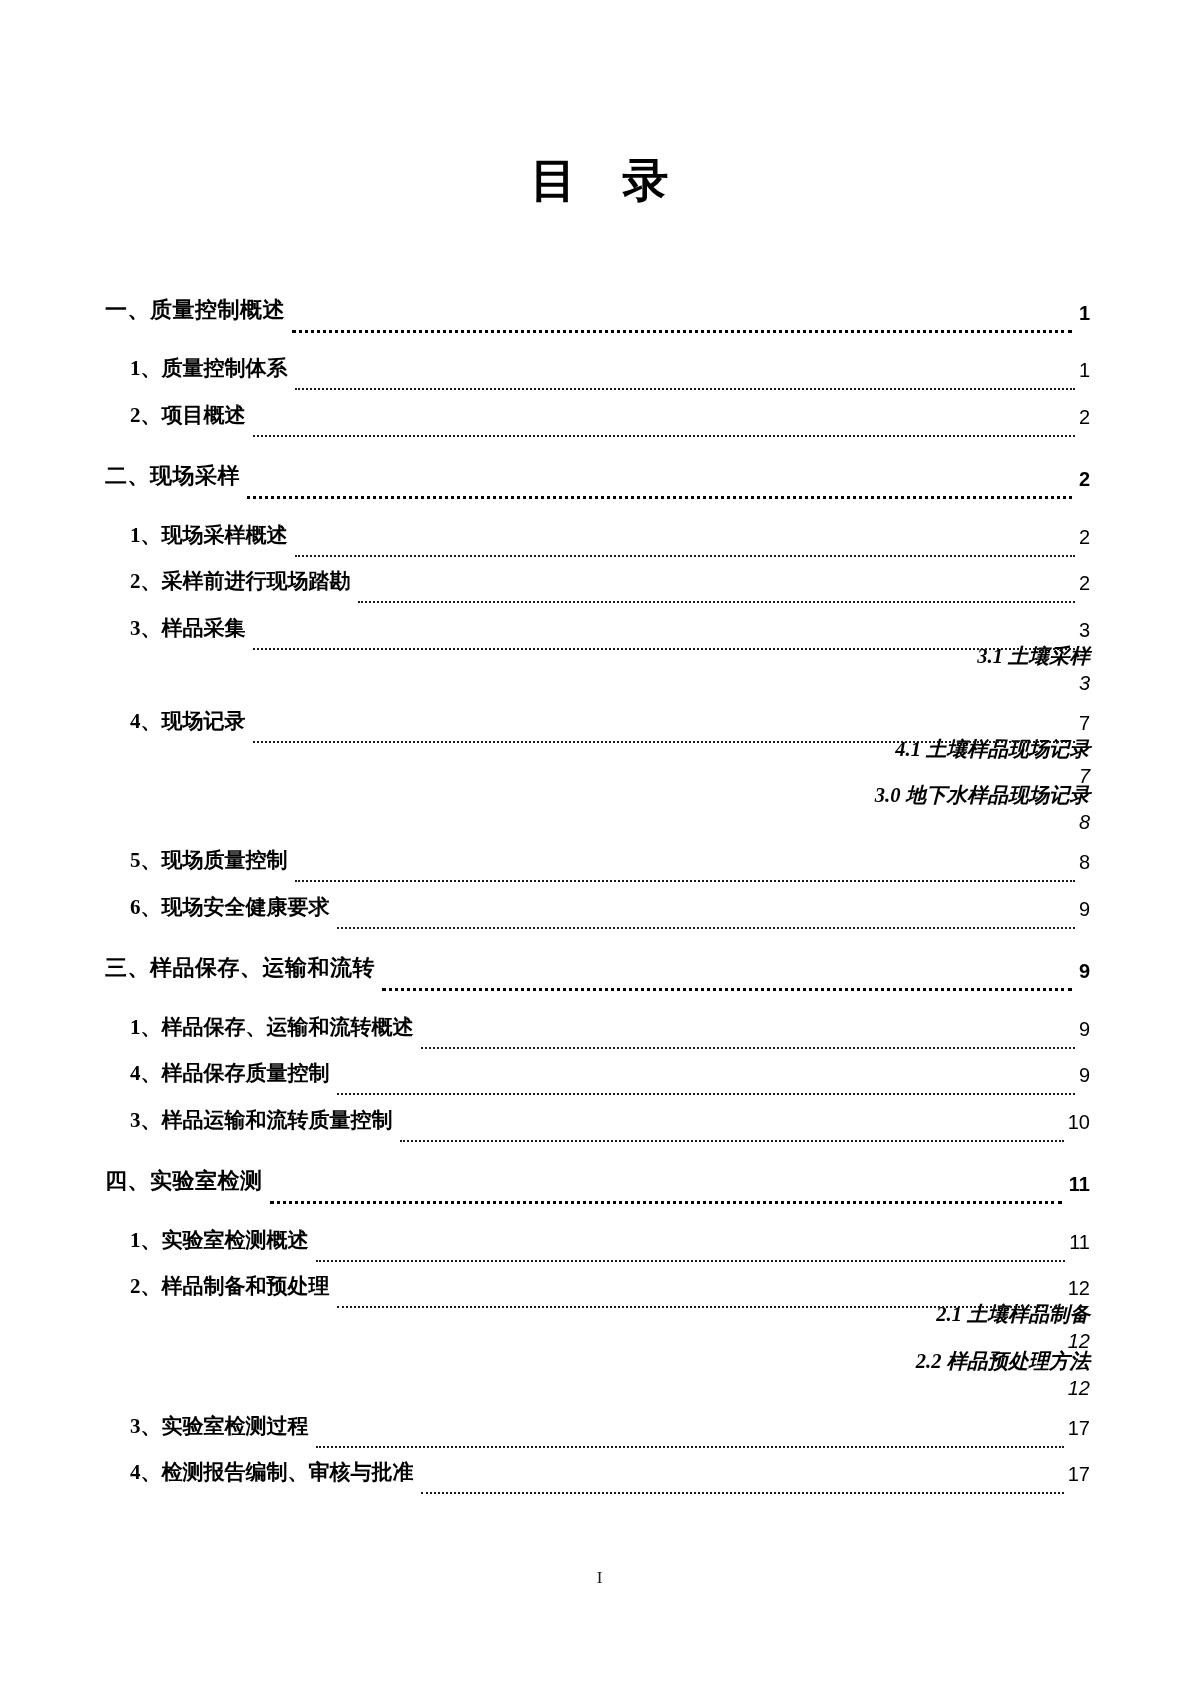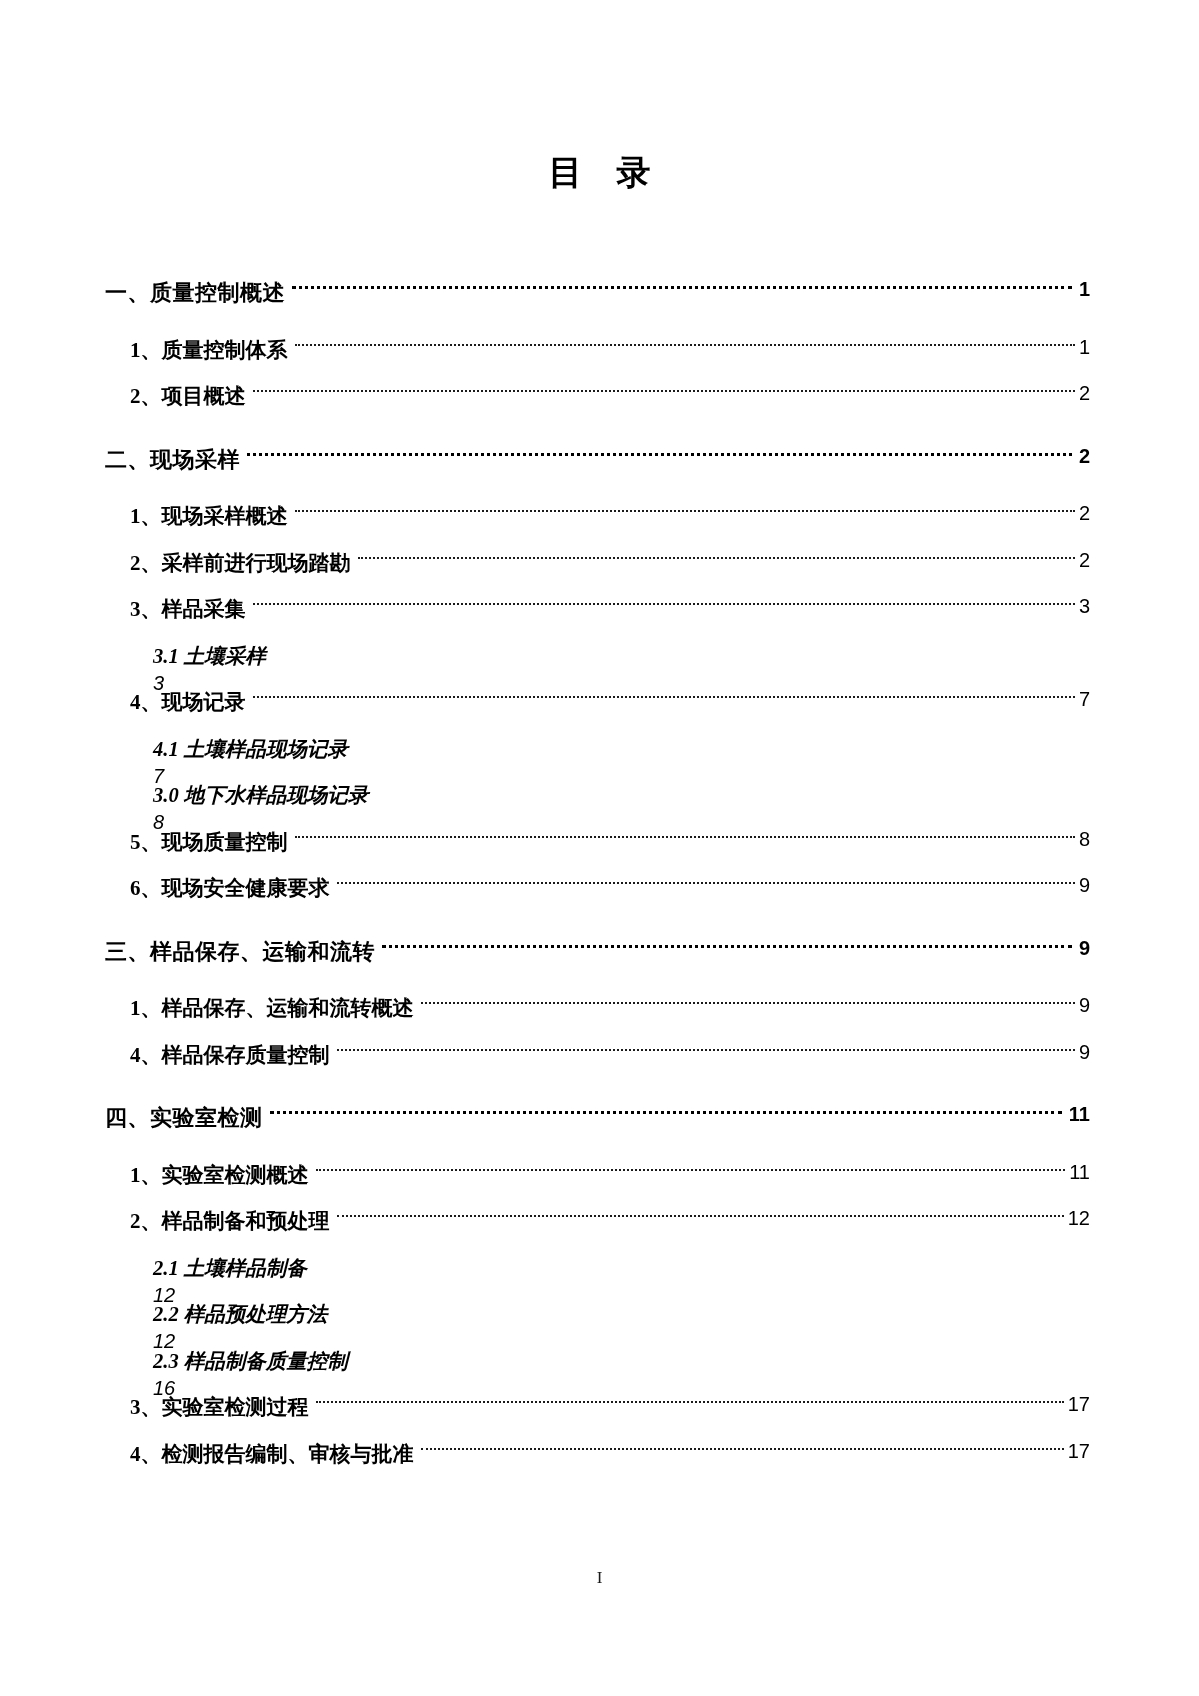--- a/index.html
+++ b/index.html
@@ -10,34 +10,34 @@
     font-family: "Liberation Serif", serif;
     position: relative;
     overflow: hidden;
   }
   .doc-title {
     position: absolute;
     top: 150px; left: 0; width: 100%;
     margin: 0;
     text-align: center;
     font-family: "Liberation Serif", serif;
-    font-size: 34px;
+    font-size: 46px;
     font-weight: 700;
     color: #000000;
     white-space: pre;
   }
   .toc {
     position: absolute;
     top: 262px;
     left: 105px;
     right: 109px;
   }
   .toc-row {
     display: flex;
-    align-items: flex-start;
+    align-items: flex-end;
     height: 46.5px;
     white-space: nowrap;
   }
   .toc-row.bold { margin-top: 16px; margin-bottom: 11px; }
   .toc-label { flex: 0 0 auto; font-weight: bold; }
   .lvl1 .toc-label {
     font-family: "Liberation Sans", sans-serif;
     font-weight: 700;
     font-size: 22px;
     letter-spacing: 0.5px;
@@ -159,20 +159,25 @@
     <div class="toc-row lvl2">
     <span class="toc-label">1、样品保存、运输和流转概述</span>
     <span class="toc-leader"></span>
     <span class="toc-page">9</span>
   </div>
     <div class="toc-row lvl2">
     <span class="toc-label">4、样品保存质量控制</span>
     <span class="toc-leader"></span>
     <span class="toc-page">9</span>
   </div>
+    <div class="toc-row lvl2">
+    <span class="toc-label">3、样品运输和流转质量控制</span>
+    <span class="toc-leader"></span>
+    <span class="toc-page">10</span>
+  </div>
     <div class="toc-row lvl1 bold">
     <span class="toc-label">四、实验室检测</span>
     <span class="toc-leader"></span>
     <span class="toc-page">11</span>
   </div>
     <div class="toc-row lvl2">
     <span class="toc-label">1、实验室检测概述</span>
     <span class="toc-leader"></span>
     <span class="toc-page">11</span>
   </div>
@@ -183,25 +188,20 @@
   </div>
     <div class="toc-row lvl3 italic">
     <span class="toc-label">2.1 土壤样品制备</span>
     <span class="toc-leader"></span>
     <span class="toc-page">12</span>
   </div>
     <div class="toc-row lvl3 italic">
     <span class="toc-label">2.2 样品预处理方法</span>
     <span class="toc-leader"></span>
     <span class="toc-page">12</span>
-  </div>
-    <div class="toc-row lvl3 italic">
-    <span class="toc-label">2.3 样品制备质量控制</span>
-    <span class="toc-leader"></span>
-    <span class="toc-page">16</span>
   </div>
     <div class="toc-row lvl2">
     <span class="toc-label">3、实验室检测过程</span>
     <span class="toc-leader"></span>
     <span class="toc-page">17</span>
   </div>
     <div class="toc-row lvl2">
     <span class="toc-label">4、检测报告编制、审核与批准</span>
     <span class="toc-leader"></span>
     <span class="toc-page">17</span>

